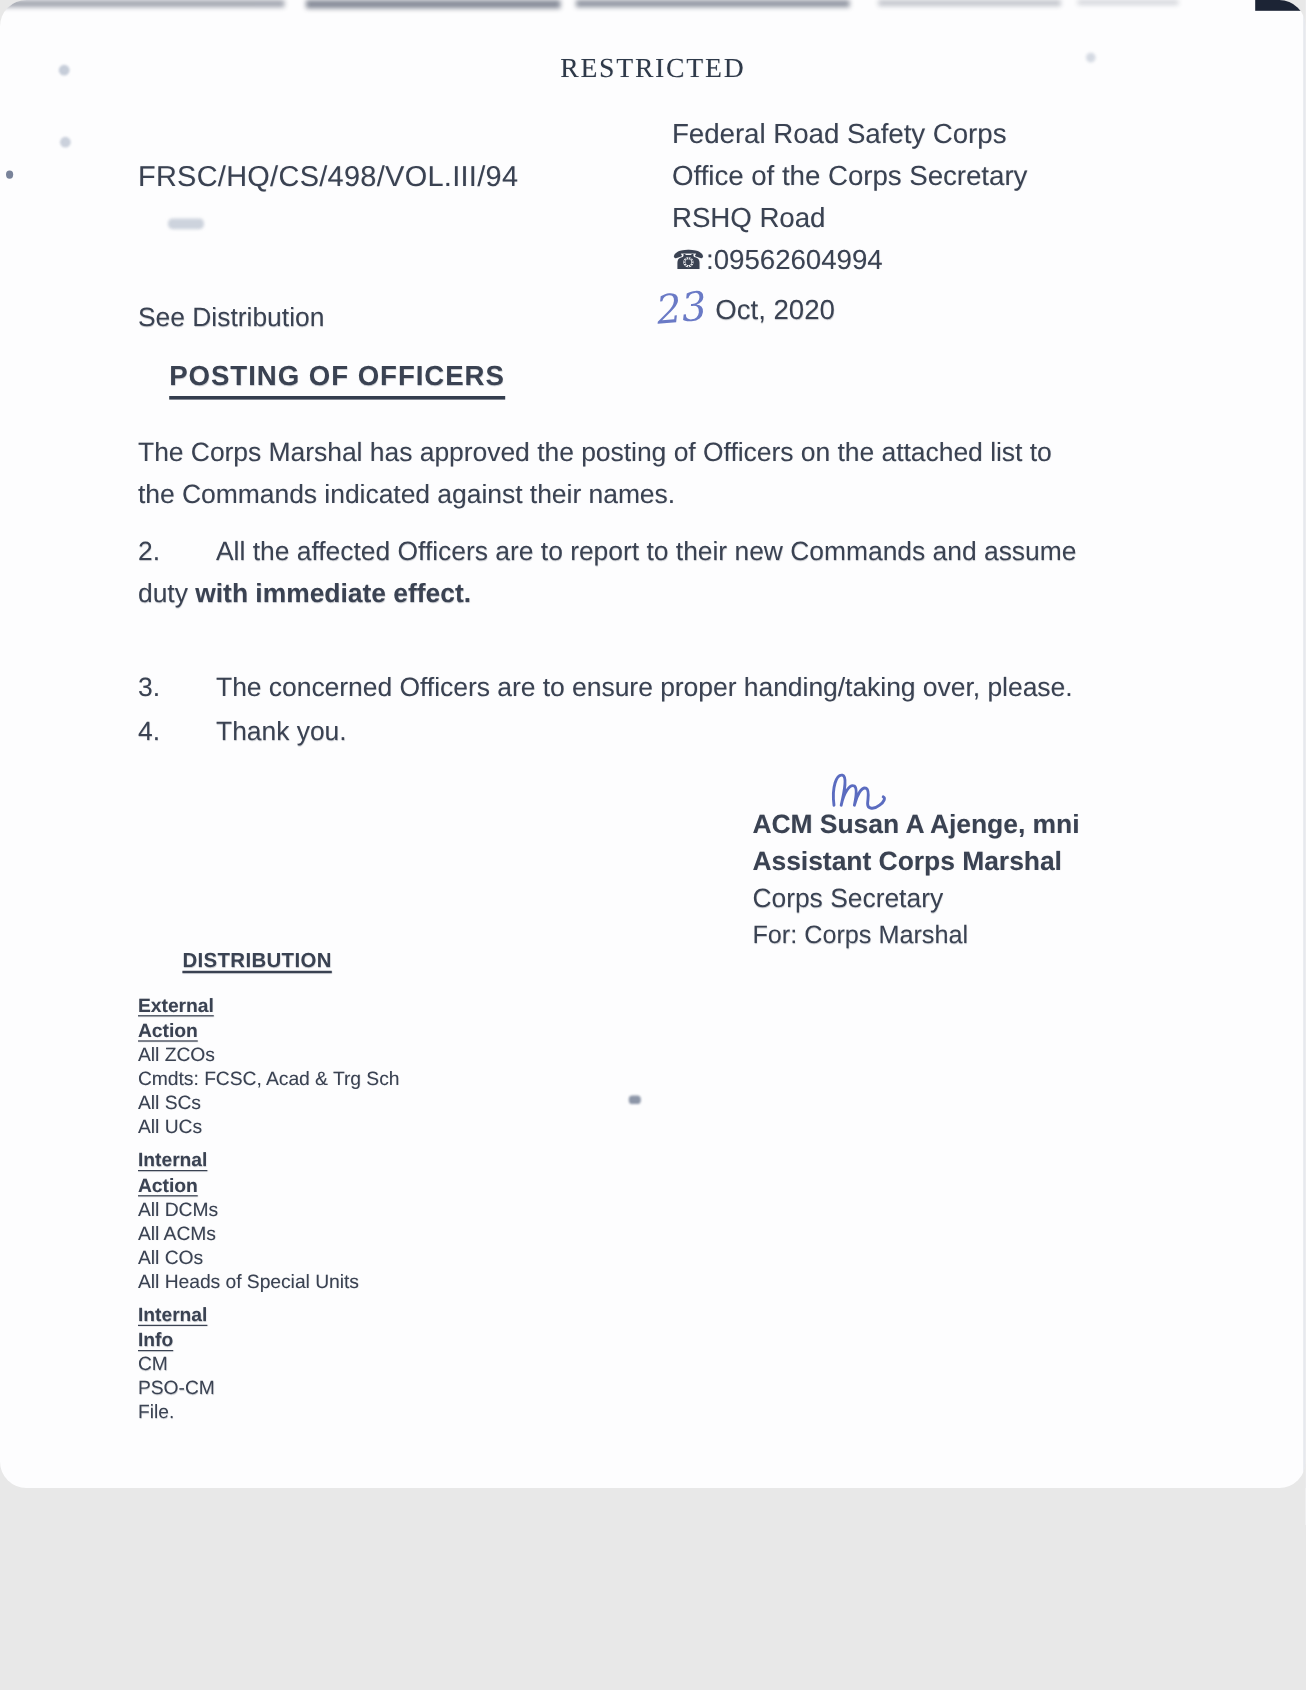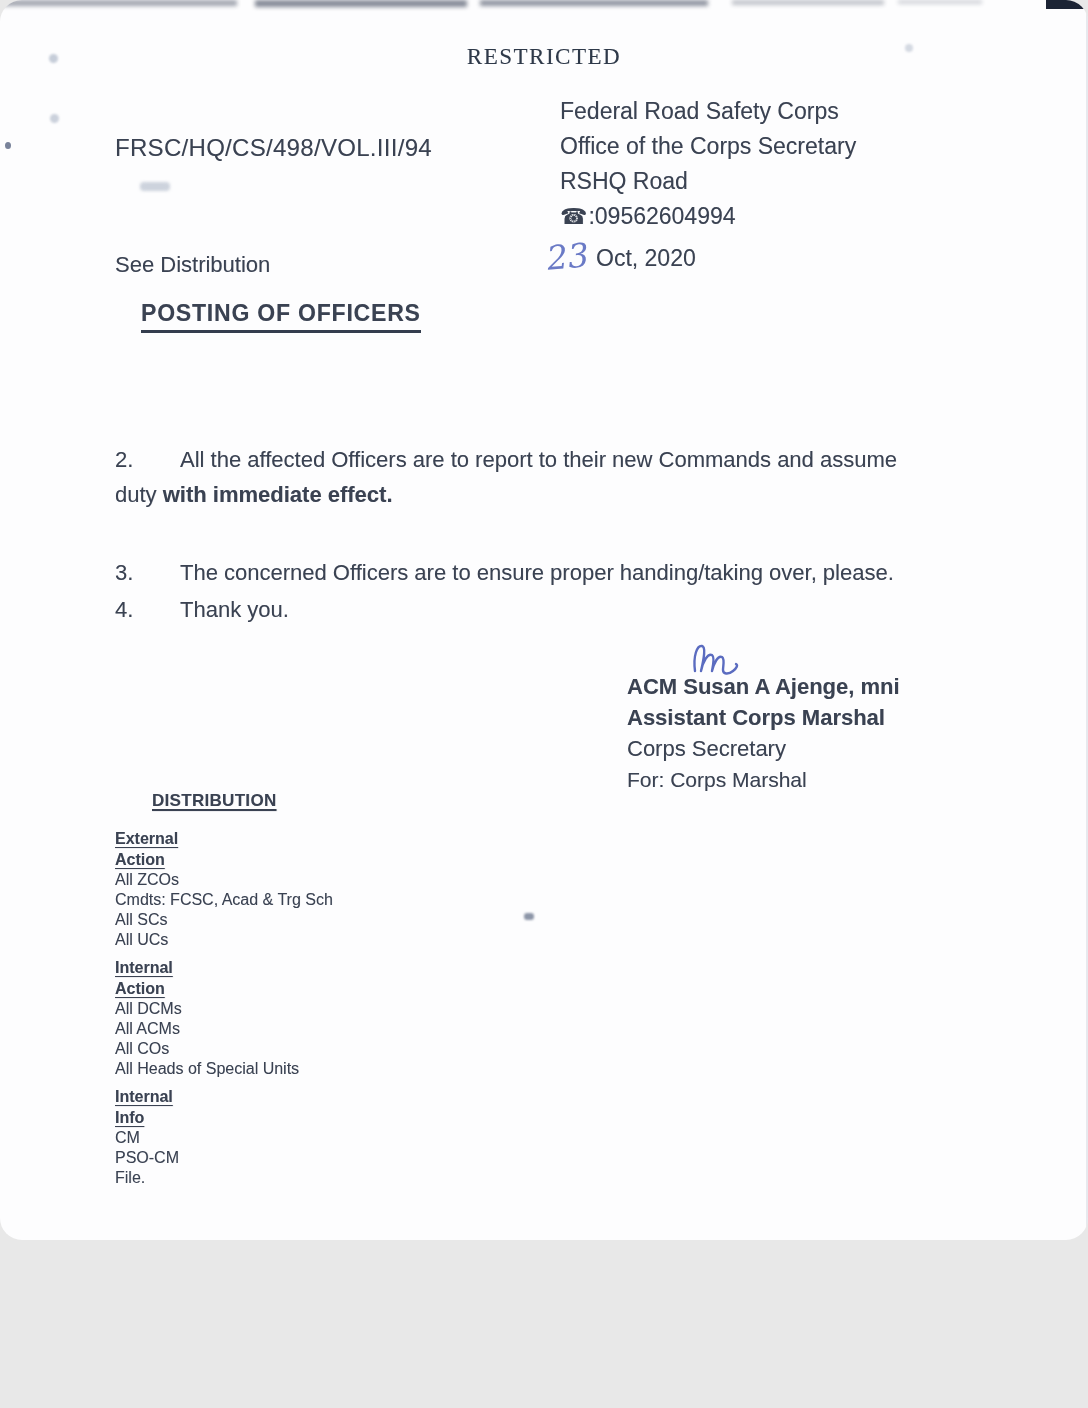--- a/index.html
+++ b/index.html
@@ -101,20 +101,24 @@
   </div>
 
   <div class="addressee">See Distribution</div>
   <div class="dateline">
     <span class="hand-day">23</span>
     <span class="date-rest">Oct, 2020</span>
   </div>
 
   <div class="subject">POSTING OF OFFICERS</div>
 
+  <div class="para p1">
+    <div>The Corps Marshal has approved the posting of Officers on the attached list to</div>
+    <div>the Commands indicated against their names.</div>
+  </div>
 
   <div class="para p2">
     <div><span class="pnum">2.</span><span>All the affected Officers are to report to their new Commands and assume</span></div>
     <div><span>duty </span><span class="bold">with immediate effect</span><span class="bold">.</span></div>
   </div>
 
   <div class="para p3">
     <span class="pnum">3.</span><span>The concerned Officers are to ensure proper handing/taking over, please.</span>
   </div>
 

